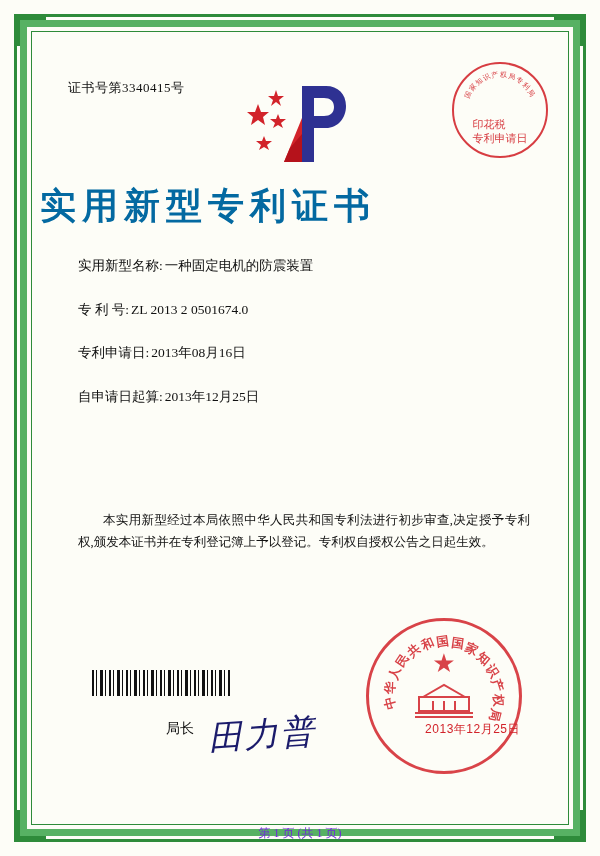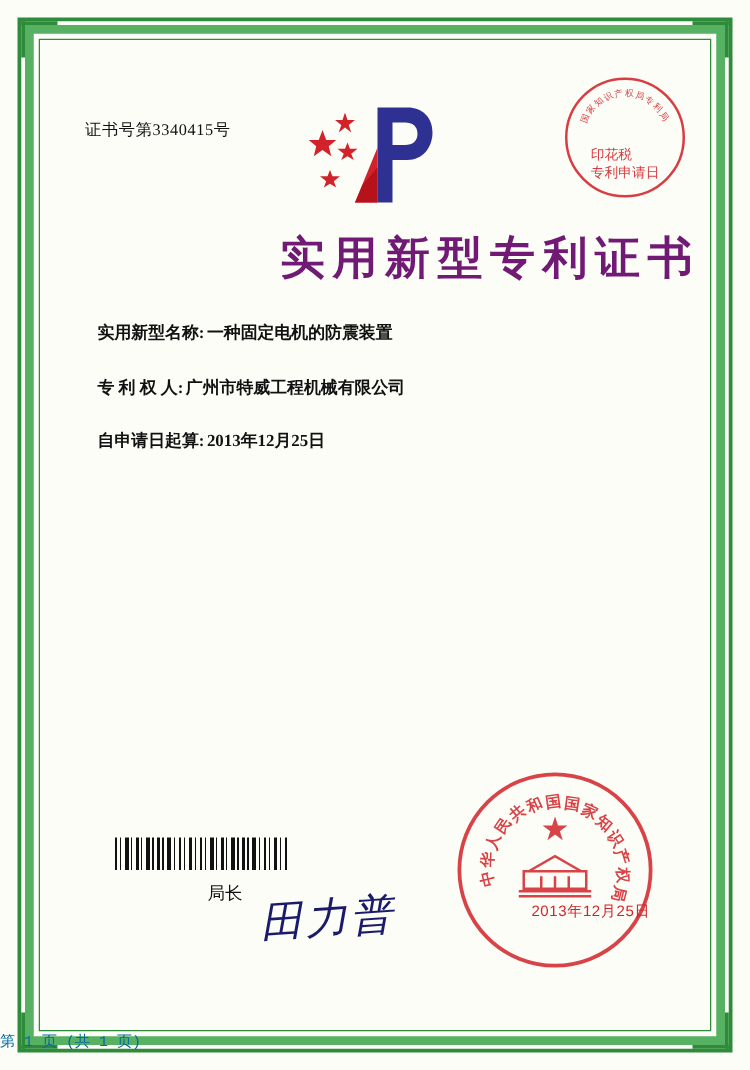--- a/index.html
+++ b/index.html
@@ -68,21 +68,21 @@
     left: 40px;
     top: 40px;
     right: 40px;
     bottom: 40px;
   }
 
   
   .serial {
     position: absolute;
     left: 28px;
-    top: 55px;
+    top: 39px;
     font-size: 13px;
     letter-spacing: 0.5px;
     color: #111;
   }
 
   
   .logo {
     position: absolute;
     left: 50%;
     top: 38px;
@@ -126,41 +126,40 @@
     white-space: nowrap;
     margin-top: 22px;
   }
 
   
   .main-title {
     position: absolute;
     left: 0;
     right: 0;
     top: 142px;
-    text-align: right;
+    text-align: left;
     font-size: 36px;
     font-weight: bold;
     letter-spacing: 6px;
-    color: #701a75;
+    color: #0369a1;
   }
 
   
   .fields {
     position: absolute;
     left: 38px;
     right: 30px;
     top: 215px;
     font-size: 13.5px;
     line-height: 1.6;
   }
   .field-row {
     margin-bottom: 22px;
     white-space: nowrap;
     color: #111;
-    font-weight: bold;
   }
   .field-label {
     display: inline-block;
   }
   .field-value {
     display: inline-block;
     margin-left: 2px;
   }
 
   
@@ -191,21 +190,21 @@
         #111 0px, #111 2px, transparent 2px, transparent 4px,
         #111 4px, #111 5px, transparent 5px, transparent 8px,
         #111 8px, #111 11px, transparent 11px, transparent 13px,
         #111 13px, #111 14px, transparent 14px, transparent 17px);
   }
 
   
   .director {
     position: absolute;
     left: 126px;
-    bottom: 92px;
+    bottom: 78px;
     font-size: 14px;
     color: #111;
   }
   .signature {
     position: absolute;
     left: 168px;
     bottom: 58px;
     font-size: 34px;
     font-family: "Liberation Serif", serif;
     font-style: italic;
@@ -260,23 +259,23 @@
     font-family: "Liberation Sans", sans-serif;
     letter-spacing: 0.5px;
   }
 
   
   .page-footer {
     position: absolute;
     left: 0;
     right: 0;
     bottom: 14px;
+    text-align: center;
     font-size: 12px;
-    color: #0369a1;
-    font-family: Liberation Mono, monospace;
+    color: #6d28d9;
   }
 </style>
 </head>
 <body>
 
 <div id="certificate">
 
   <div class="border-outer"></div>
   <div class="border-mid"></div>
   <div class="border-inner"></div>
@@ -323,28 +322,32 @@
       </div>
     </div>
 
     <div class="main-title">实用新型专利证书</div>
 
     <div class="fields">
       <div class="field-row">
         <span class="field-label">实用新型名称:</span><span class="field-value">一种固定电机的防震装置</span>
       </div>
       <div class="field-row">
-        <span class="field-label">专 利 权 人:</span><span class="field-value">广州市特威工程机械有限公司</span>
+        <span class="field-label">专 利 号:</span><span class="field-value">ZL 2013 2 0501674.0</span>
+      </div>
+      <div class="field-row">
+        <span class="field-label">专利申请日:</span><span class="field-value">2013年08月16日</span>
       </div>
       <div class="field-row">
         <span class="field-label">自申请日起算:</span><span class="field-value">2013年12月25日</span>
       </div>
     </div>
 
     <div class="body-text">
+      <p>本实用新型经过本局依照中华人民共和国专利法进行初步审查,决定授予专利权,颁发本证书并在专利登记簿上予以登记。专利权自授权公告之日起生效。</p>
     </div>
 
     <div class="barcode"></div>
 
     <div class="director">局长</div>
     <div class="signature">田力普</div>
 
     <div class="seal-main">
       <div class="ring-text">
         <span style="transform:rotate(-104deg) translate(0,-62px)">中</span>

